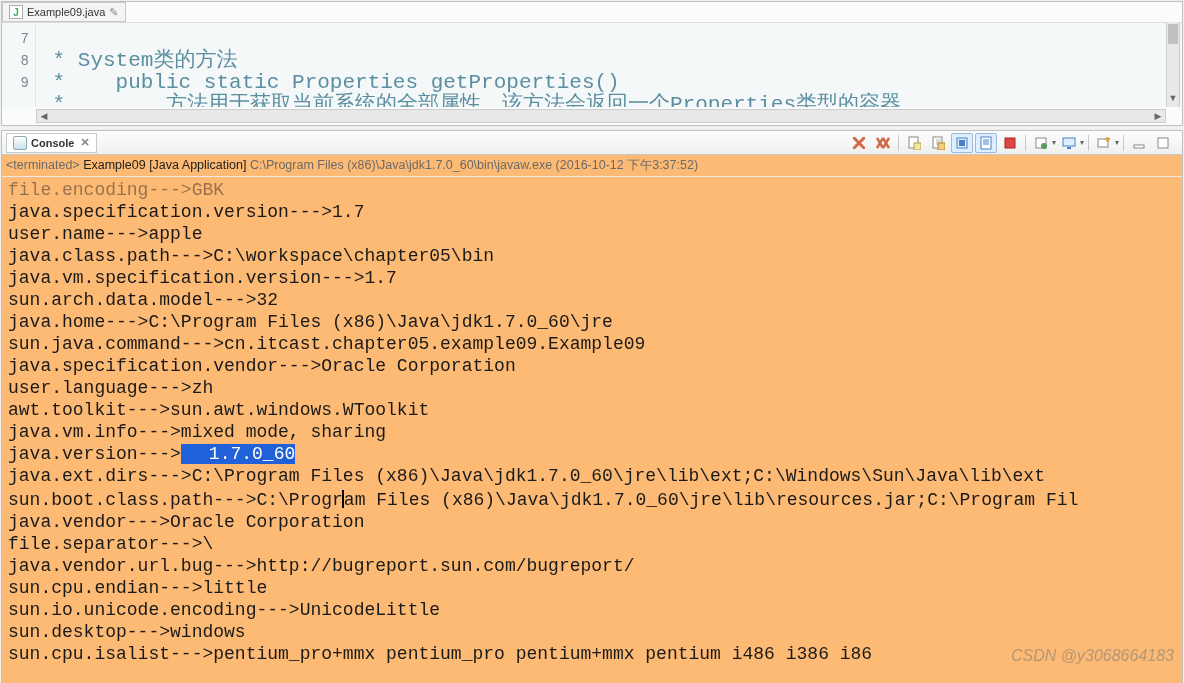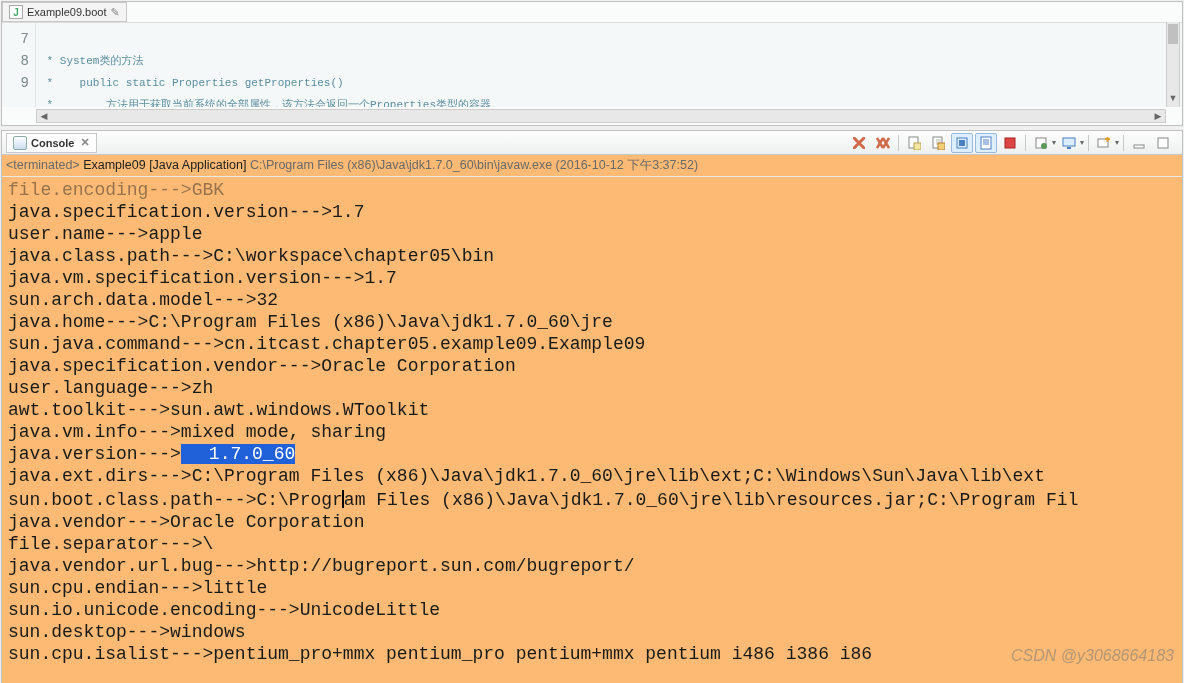--- a/index.html
+++ b/index.html
@@ -53,21 +53,21 @@
     padding: 5px 6px 0 0;
     font-family: Consolas, "Courier New", monospace;
     font-size: 14px;
     color:#7a8a8a;
     line-height: 22px;
   }
   .code-area {
     flex: 1;
     padding: 5px 4px 0 4px;
     font-family: Consolas, "Courier New", monospace;
-    font-size: 11px;
+    font-size: 21px;
     color:#5a8ea0;
     line-height: 22px;
     white-space: pre;
     overflow: hidden;
   }
   .code-area .cmt { color:#5a8ea0; }
   .editor-scrollbar {
     position:absolute; top:20px; right:2px; bottom:18px; width:14px;
     background:#e8e8e8; border:1px solid #ccc;
   }
@@ -162,21 +162,21 @@
     color:rgba(120,120,120,0.55);
     font-style: italic;
   }
 </style>
 </head>
 <body>
 
 <div class="editor-panel">
   <div class="editor-tab">
     <span class="j-icon">J</span>
-    <span>Example09.boot</span>
+    <span>Example09.java</span>
     <span style="color:#888;">✎</span>
   </div>
   <div class="editor-body">
     <div class="gutter">
       <div>7</div>
       <div>8</div>
       <div>9</div>
     </div>
     <div class="code-area">
 <span class="cmt"> * System类的方法</span>

